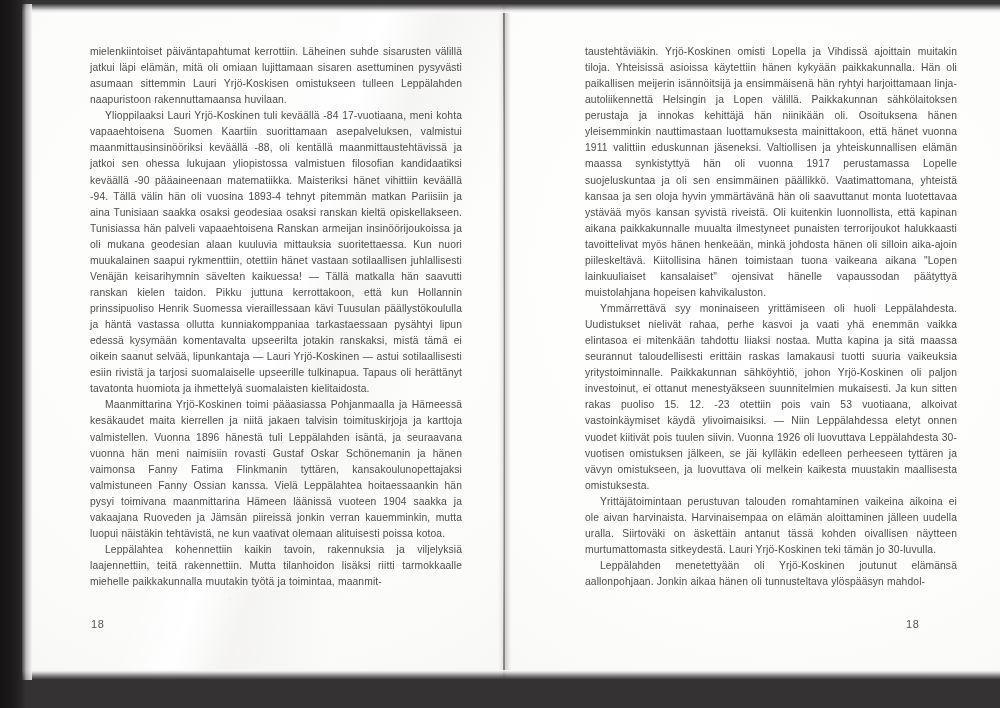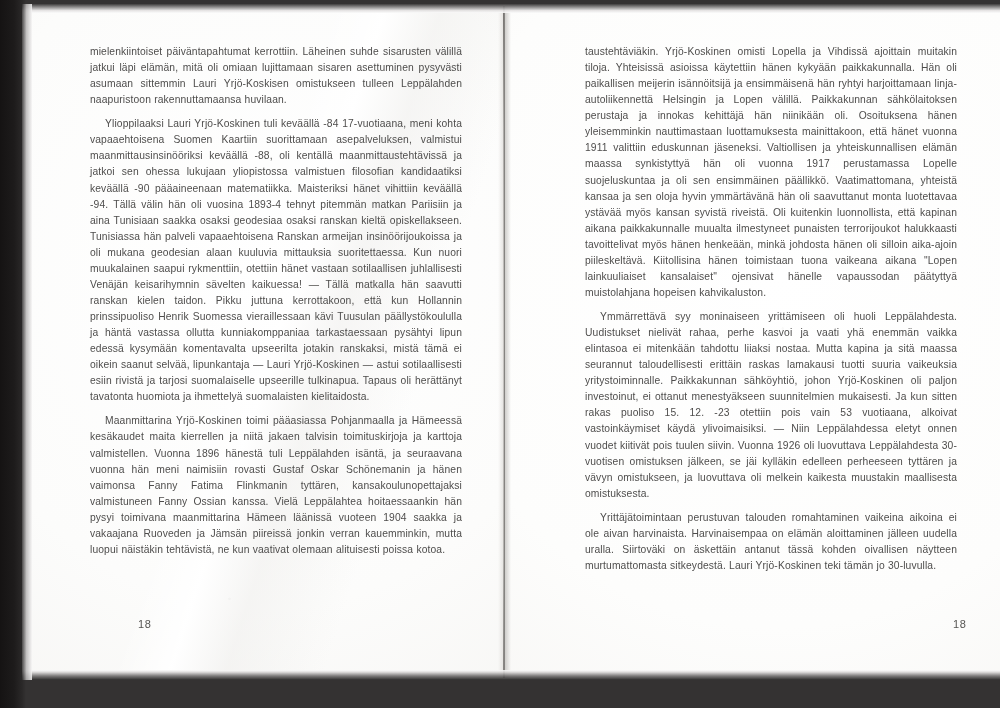--- a/index.html
+++ b/index.html
@@ -136,30 +136,29 @@
   .col.right { left: 563px; }
 
   .col p {
     margin: 0;
     text-indent: 0;
     word-spacing: .2px;
   }
   .col p.indent { text-indent: 15px; }
 
   
-  .col p + p { margin-top: 8px; }
+  .col p + p { margin-top: 0; }
 
   
   .folio {
     position: absolute;
     color: #565553;
     font-family: "Liberation Sans", sans-serif;
     font-size: 11px;
     letter-spacing: .6px;
-    margin-left: 47px;
   }
   .folio.left  { left: 69px;  top: 614px; }
   .folio.right { left: 884px; top: 614px; }
 
   
   .speckle {
     position: absolute;
     inset: 0;
     pointer-events: none;
     opacity: .35;
@@ -189,26 +188,28 @@
     <div class="gutter-line"></div>
 
     <div class="top-shade"></div>
     <div class="bottom-shade"></div>
     <div class="left-shade"></div>
 
     <div class="col left">
       <p>mielenkiintoiset päiväntapahtumat kerrottiin. Läheinen suhde sisarusten välillä jatkui läpi elämän, mitä oli omiaan lujittamaan sisaren asettuminen pysyvästi asumaan sittemmin Lauri Yrjö-Koskisen omistukseen tulleen Leppälahden naapuristoon rakennuttamaansa huvilaan.</p>
       <p class="indent">Ylioppilaaksi Lauri Yrjö-Koskinen tuli keväällä -84 17-vuotiaana, meni kohta vapaaehtoisena Suomen Kaartiin suorittamaan asepalveluksen, valmistui maanmittausinsinööriksi keväällä -88, oli kentällä maanmittaustehtävissä ja jatkoi sen ohessa lukujaan yliopistossa valmistuen filosofian kandidaatiksi keväällä -90 pääaineenaan matematiikka. Maisteriksi hänet vihittiin keväällä -94. Tällä välin hän oli vuosina 1893-4 tehnyt pitemmän matkan Pariisiin ja aina Tunisiaan saakka osaksi geodesiaa osaksi ranskan kieltä opiskellakseen. Tunisiassa hän palveli vapaaehtoisena Ranskan armeijan insinöörijoukoissa ja oli mukana geodesian alaan kuuluvia mittauksia suoritettaessa. Kun nuori muukalainen saapui rykmenttiin, otettiin hänet vastaan sotilaallisen juhlallisesti Venäjän keisarihymnin sävelten kaikuessa! — Tällä matkalla hän saavutti ranskan kielen taidon. Pikku juttuna kerrottakoon, että kun Hollannin prinssipuoliso Henrik Suomessa vieraillessaan kävi Tuusulan päällystökoululla ja häntä vastassa ollutta kunniakomppaniaa tarkastaessaan pysähtyi lipun edessä kysymään komentavalta upseerilta jotakin ranskaksi, mistä tämä ei oikein saanut selvää, lipunkantaja — Lauri Yrjö-Koskinen — astui sotilaallisesti esiin rivistä ja tarjosi suomalaiselle upseerille tulkinapua. Tapaus oli herättänyt tavatonta huomiota ja ihmettelyä suomalaisten kielitaidosta.</p>
       <p class="indent">Maanmittarina Yrjö-Koskinen toimi pääasiassa Pohjanmaalla ja Hämeessä kesäkaudet maita kierrellen ja niitä jakaen talvisin toimituskirjoja ja karttoja valmistellen. Vuonna 1896 hänestä tuli Leppälahden isäntä, ja seuraavana vuonna hän meni naimisiin rovasti Gustaf Oskar Schönemanin ja hänen vaimonsa Fanny Fatima Flinkmanin tyttären, kansakoulunopettajaksi valmistuneen Fanny Ossian kanssa. Vielä Leppälahtea hoitaessaankin hän pysyi toimivana maanmittarina Hämeen läänissä vuoteen 1904 saakka ja vakaajana Ruoveden ja Jämsän piireissä jonkin verran kauemminkin, mutta luopui näistäkin tehtävistä, ne kun vaativat olemaan alituisesti poissa kotoa.</p>
+      <p class="indent">Leppälahtea kohennettiin kaikin tavoin, rakennuksia ja viljelyksiä laajennettiin, teitä rakennettiin. Mutta tilanhoidon lisäksi riitti tarmokkaalle miehelle paikkakunnalla muutakin työtä ja toimintaa, maanmit-</p>
     </div>
 
     <div class="col right">
       <p>taustehtäviäkin. Yrjö-Koskinen omisti Lopella ja Vihdissä ajoittain muitakin tiloja. Yhteisissä asioissa käytettiin hänen kykyään paikkakunnalla. Hän oli paikallisen meijerin isännöitsijä ja ensimmäisenä hän ryhtyi harjoittamaan linja-autoliikennettä Helsingin ja Lopen välillä. Paikkakunnan sähkölaitoksen perustaja ja innokas kehittäjä hän niinikään oli. Osoituksena hänen yleisemminkin nauttimastaan luottamuksesta mainittakoon, että hänet vuonna 1911 valittiin eduskunnan jäseneksi. Valtiollisen ja yhteiskunnallisen elämän maassa synkistyttyä hän oli vuonna 1917 perustamassa Lopelle suojeluskuntaa ja oli sen ensimmäinen päällikkö. Vaatimattomana, yhteistä kansaa ja sen oloja hyvin ymmärtävänä hän oli saavuttanut monta luotettavaa ystävää myös kansan syvistä riveistä. Oli kuitenkin luonnollista, että kapinan aikana paikkakunnalle muualta ilmestyneet punaisten terrorijoukot halukkaasti tavoittelivat myös hänen henkeään, minkä johdosta hänen oli silloin aika-ajoin piileskeltävä. Kiitollisina hänen toimistaan tuona vaikeana aikana "Lopen lainkuuliaiset kansalaiset" ojensivat hänelle vapaussodan päätyttyä muistolahjana hopeisen kahvikaluston.</p>
       <p class="indent">Ymmärrettävä syy moninaiseen yrittämiseen oli huoli Leppälahdesta. Uudistukset nielivät rahaa, perhe kasvoi ja vaati yhä enemmän vaikka elintasoa ei mitenkään tahdottu liiaksi nostaa. Mutta kapina ja sitä maassa seurannut taloudellisesti erittäin raskas lamakausi tuotti suuria vaikeuksia yritystoiminnalle. Paikkakunnan sähköyhtiö, johon Yrjö-Koskinen oli paljon investoinut, ei ottanut menestyäkseen suunnitelmien mukaisesti. Ja kun sitten rakas puoliso 15. 12. -23 otettiin pois vain 53 vuotiaana, alkoivat vastoinkäymiset käydä ylivoimaisiksi. — Niin Leppälahdessa eletyt onnen vuodet kiitivät pois tuulen siivin. Vuonna 1926 oli luovuttava Leppälahdesta 30-vuotisen omistuksen jälkeen, se jäi kylläkin edelleen perheeseen tyttären ja vävyn omistukseen, ja luovuttava oli melkein kaikesta muustakin maallisesta omistuksesta.</p>
       <p class="indent">Yrittäjätoimintaan perustuvan talouden romahtaminen vaikeina aikoina ei ole aivan harvinaista. Harvinaisempaa on elämän aloittaminen jälleen uudella uralla. Siirtoväki on äskettäin antanut tässä kohden oivallisen näytteen murtumattomasta sitkeydestä. Lauri Yrjö-Koskinen teki tämän jo 30-luvulla.</p>
+      <p class="indent">Leppälahden menetettyään oli Yrjö-Koskinen joutunut elämänsä aallonpohjaan. Jonkin aikaa hänen oli tunnusteltava ylöspääsyn mahdol-</p>
     </div>
 
     <div class="folio left">18</div>
     <div class="folio right">18</div>
 
     <div class="speckle"></div>
   </div>
 
 </div>
 

